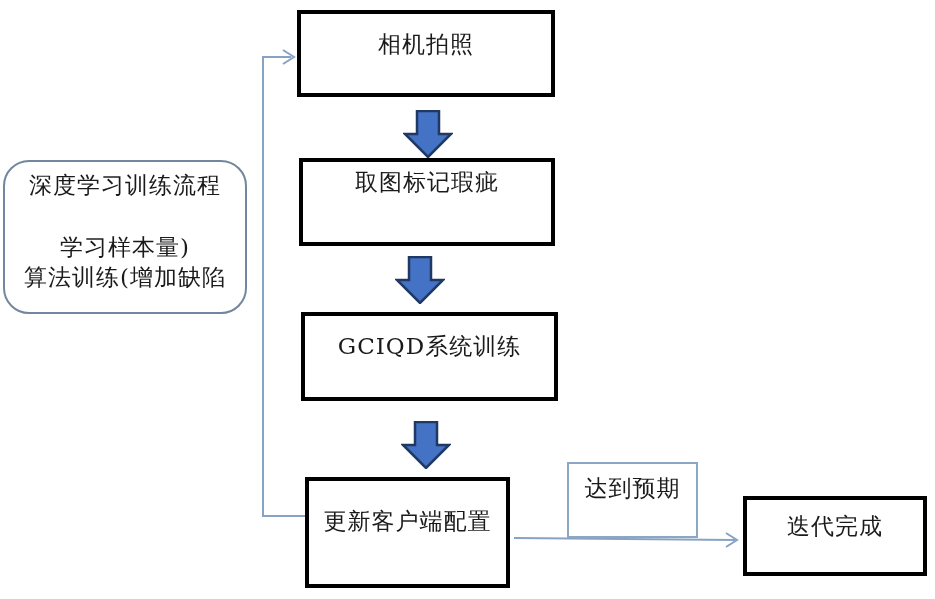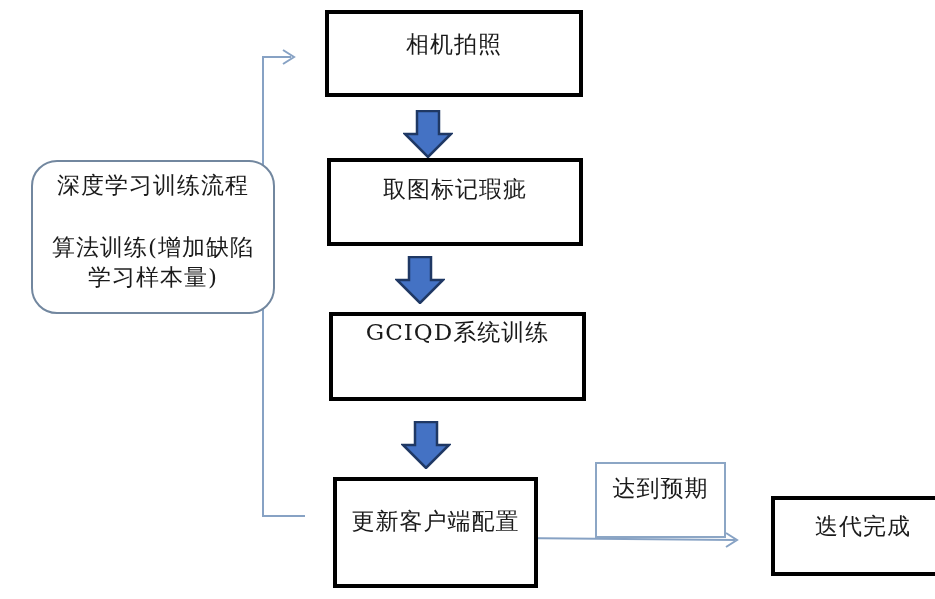--- a/index.html
+++ b/index.html
@@ -26,29 +26,28 @@
     color: var(--text);
   }
   .node {
     position: absolute;
     box-sizing: border-box;
     background: #ffffff;
     text-align: center;
     font-size: 23px;
     letter-spacing: 1px;
     line-height: 1.3;
-    margin-left: 28px;
   }
   .node.thick { border: 4px solid var(--node-border); }
   .node.note  { border: 2px solid var(--note-border); }
   .node.light { border: 2px solid var(--expect-border); }
 
   .box-camera  { left: 297px; top: 10px;  width: 258px; height: 87px;  padding-top: 16px; }
-  .box-mark    { left: 299px; top: 158px; width: 256px; height: 88px;  padding-top: 13px; }
-  .box-train   { left: 301px; top: 312px; width: 257px; height: 89px;  padding-top: 2px; }
+  .box-mark    { left: 299px; top: 158px; width: 256px; height: 88px;  padding-top: 6px; }
+  .box-train   { left: 301px; top: 312px; width: 257px; height: 89px;  padding-top: 16px; }
   .box-update  { left: 305px; top: 477px; width: 205px; height: 111px; padding-top: 24px; line-height: 1.45; }
   .box-note    { left: 3px;   top: 160px; width: 244px; height: 154px; padding-top: 9px; border-radius: 26px; }
   .box-expect  { left: 567px; top: 462px; width: 131px; height: 76px;  padding-top: 10px; }
   .box-done    { left: 743px; top: 496px; width: 184px; height: 80px;  padding-top: 12px; text-align: center; }
 
   .box-note .note-block2 { margin-top: 32px; }
 
   .block-arrow { position: absolute; width: 50px; height: 48px; }
   .block-arrow polygon {
     fill: var(--block-arrow-fill);
@@ -110,22 +109,22 @@
     <span>GCIQD系统训练</span>
   </div>
 
   <div class="node thick box-update">
     <div>更新客户端配置</div>
   </div>
 
   <div class="node note box-note">
     <div>深度学习训练流程</div>
     <div class="note-block2">
+      <div>学习样本量)</div>
       <div>算法训练(增加缺陷</div>
-      <div>学习样本量)</div>
     </div>
   </div>
 
   <div class="node light box-expect">
     <span>达到预期</span>
   </div>
 
   <div class="node thick box-done">
     <span>迭代完成</span>
   </div>

